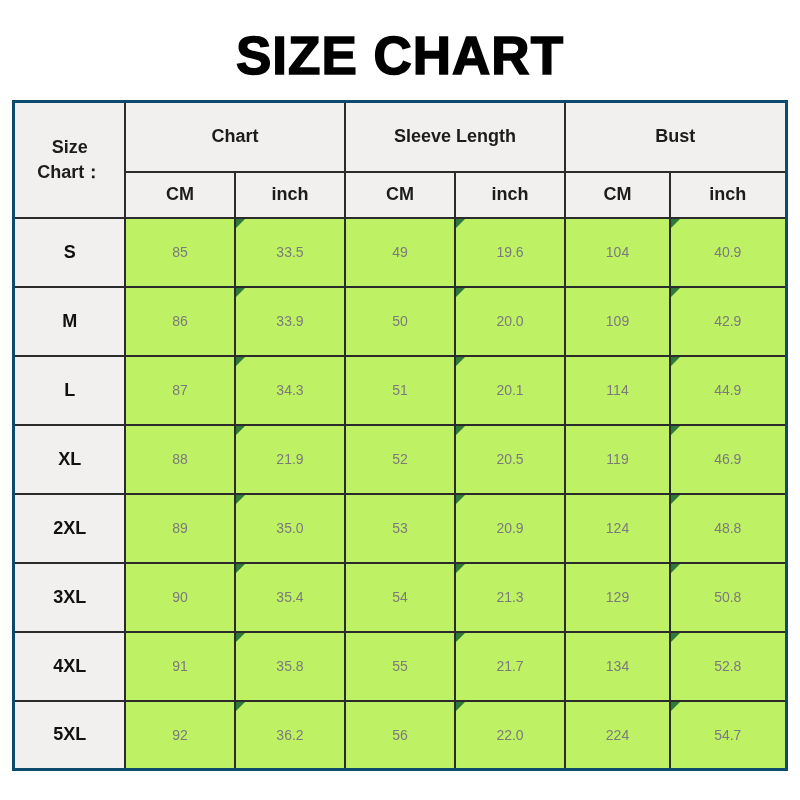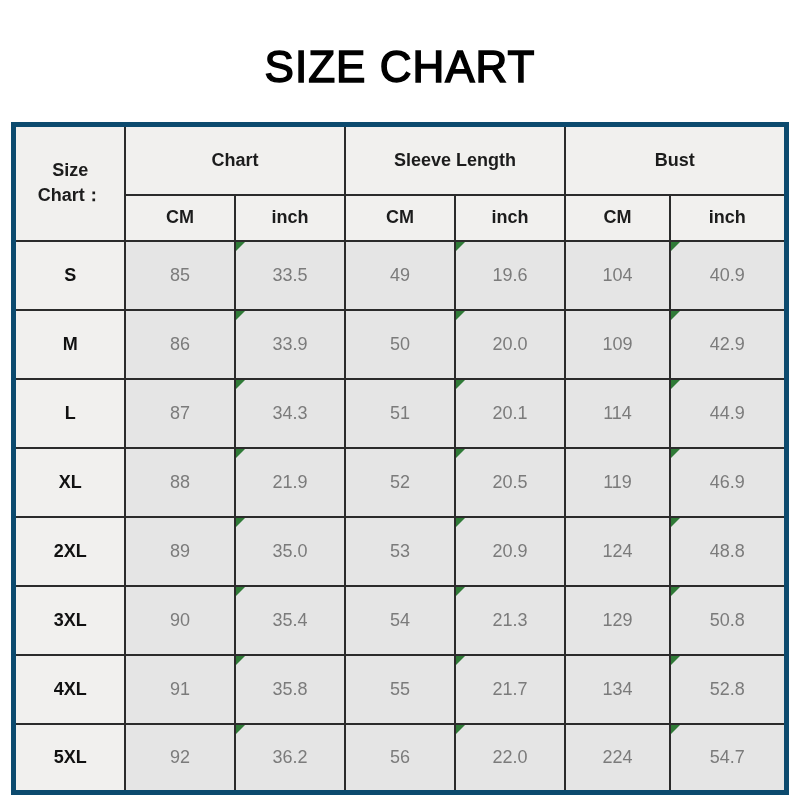--- a/index.html
+++ b/index.html
@@ -3,37 +3,37 @@
 <meta charset="utf-8">
 <style>
   * { box-sizing: border-box; }
   html, body {
     margin: 0; padding: 0;
     width: 800px; height: 800px;
     background: #ffffff;
     font-family: "Liberation Sans", "DejaVu Sans", sans-serif;
   }
   .page-title {
-    margin: 16px;
+    margin: 5px;
     padding-top: 10px;
     height: 90px;
     line-height: 82px;
     text-align: center;
-    font-size: 44px;
-    font-weight: 400;
+    font-size: 53px;
+    font-weight: 700;
     letter-spacing: 1px;
     color: #000;
     -webkit-text-stroke: 1.5px #000;
   }
   table.size-chart {
     border-collapse: collapse;
     table-layout: fixed;
     width: 772px;
     margin: 0 auto;
-    border: 5px solid #0c4a6e;
+    border: 3px solid #0c4a6e;
   }
   .size-chart th, .size-chart td {
     border: 2px solid #2b2b2b;
     text-align: center;
     vertical-align: middle;
     padding: 0;
     overflow: hidden;
   }
   tr.hrow1 { height: 70px; }
   tr.hrow2 { height: 46px; }
@@ -51,22 +51,22 @@
     color: #1c1c1c;
     line-height: 1.4;
   }
   tbody th.size-label {
     background: #f1f0ee;
     font-size: 18px;
     font-weight: bold;
     color: #111;
   }
   .size-chart td {
-    background: #e5e5e5;
-    font-size: 18px;
+    background: #bef264;
+    font-size: 14px;
     color: #7b7b7b;
     position: relative;
   }
   .tri {
     position: absolute;
     top: 0; left: 0;
     width: 0; height: 0;
     border-top: 9px solid #2f7a37;
     border-right: 9px solid transparent;
   }

